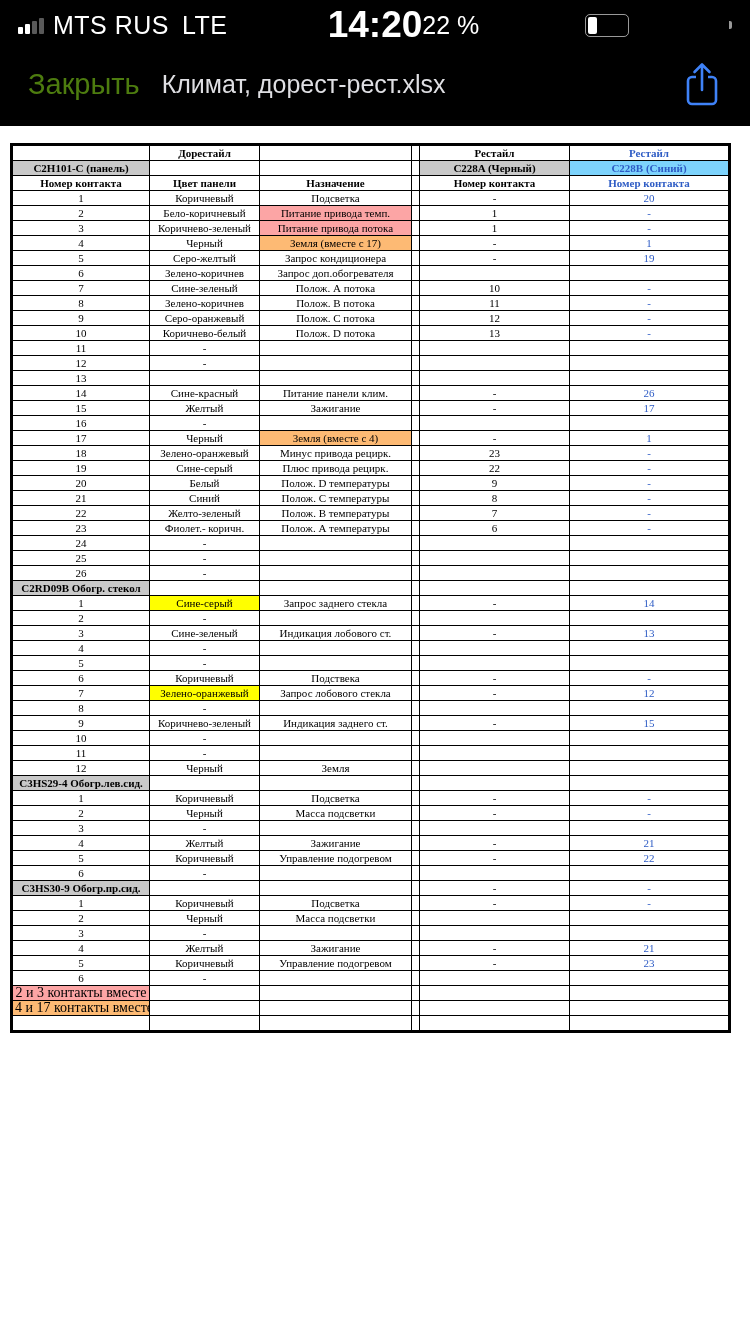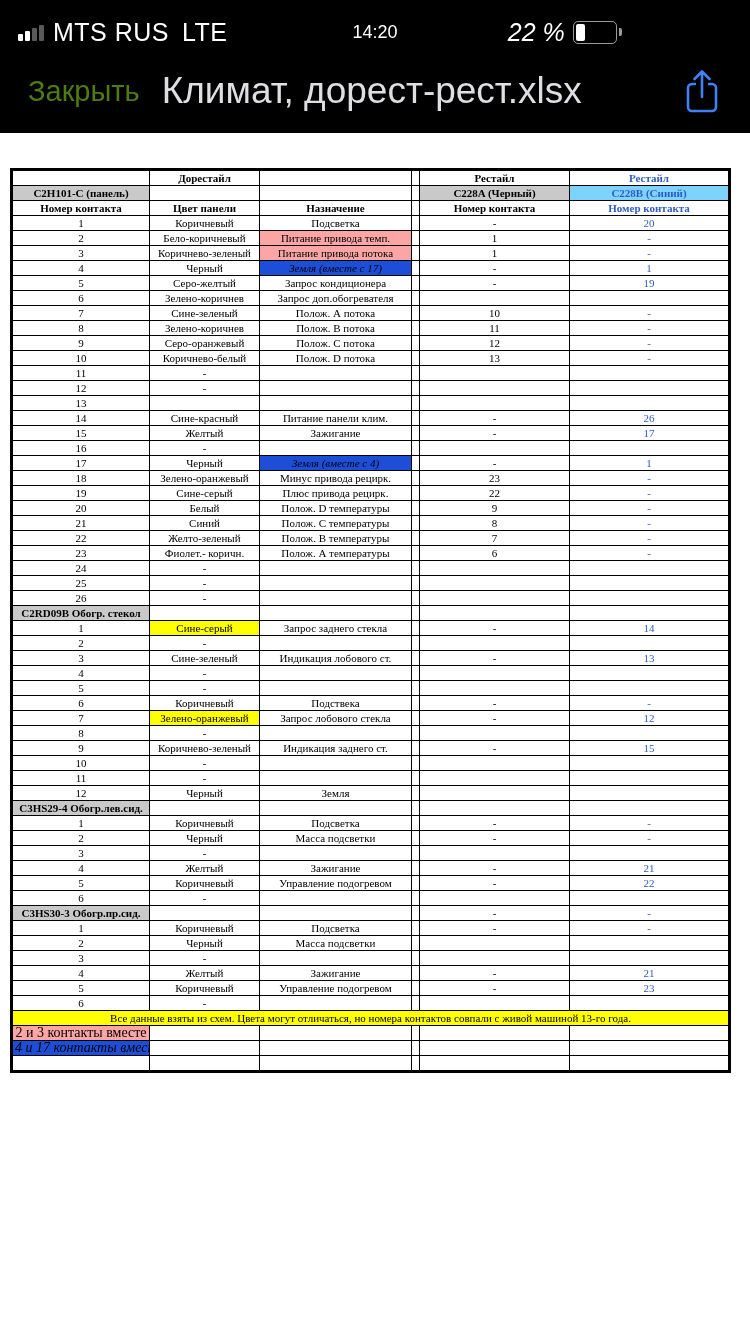--- a/index.html
+++ b/index.html
@@ -4,61 +4,61 @@
 <style>
   html,body{margin:0;padding:0;background:#777;}
   #screen{
     position:relative;width:750px;height:1334px;margin:0 auto;
     background:#ffffff;overflow:hidden;
     font-family:"Liberation Sans",sans-serif;
   }
   
   .topbars{background:#000;color:#fff;}
   .status-bar{
-    display:flex;align-items:center;height:42px;padding:11px 18px 0 18px;
+    display:flex;align-items:center;height:42px;padding:4px 18px 0 18px;
   }
   .sb-left{flex:1;display:flex;align-items:center;gap:9px;}
   .signal{display:inline-flex;align-items:flex-end;gap:2px;height:17px;}
   .signal i{display:block;width:5px;border-radius:1px;background:#fff;}
   .signal .b1{height:7px;}
   .signal .b2{height:10px;}
   .signal .b3{height:13px;background:rgba(255,255,255,.35);}
   .signal .b4{height:16px;background:rgba(255,255,255,.35);}
   .carrier,.network{font-size:25px;font-weight:500;letter-spacing:.5px;}
   .network{margin-left:4px;font-weight:400;}
-  .sb-time{font-size:18px;font-weight:400;}
-  .sb-right{flex:1;display:flex;align-items:center;justify-content:center;gap:8px;font-style:italic;}
+  .sb-time{font-size:37px;font-weight:700;}
+  .sb-right{flex:1;display:flex;align-items:center;justify-content:space-between;}
   .batt-pct{font-size:25px;font-weight:400;}
   .battery{
     position:relative;display:inline-block;width:42px;height:21px;
     border:1.5px solid rgba(255,255,255,.6);border-radius:5px;
   }
   .battery .fill{position:absolute;left:2px;top:2px;bottom:2px;width:9px;background:#fff;border-radius:2px;}
   .batt-tip{display:inline-block;width:3px;height:8px;background:rgba(255,255,255,.6);
     border-radius:0 2px 2px 0;margin-left:-6px;}
   .nav-bar{display:flex;align-items:center;height:76px;padding:0 24px 4px 28px;}
   .close{color:#4d7c0f;font-size:29px;cursor:pointer;}
-  .title{flex:1;margin-left:22px;color:#dfdfe3;font-size:37px;white-space:nowrap;overflow:hidden;}
+  .title{flex:1;margin-left:22px;color:#dfdfe3;font-size:25px;white-space:nowrap;overflow:hidden;}
   .share{display:inline-flex;cursor:pointer;margin-right:6px;}
 
   
   #sheet{
-    border-collapse:collapse;table-layout:fixed;width:718px;margin:35px auto 0 10px;
+    border-collapse:collapse;table-layout:fixed;width:718px;margin:17px auto 0 10px;
     font-family:"Liberation Serif",serif;font-size:11px;color:#000;
     border:3px solid #000;
   }
   #sheet td{
     border:1px solid #000;height:14px;padding:0 2px;text-align:center;
     overflow:hidden;white-space:nowrap;line-height:14px;
   }
   #sheet td:nth-child(6){color:#2e5cc5;}
   td.bold{font-weight:bold;}
   td.bg-gray{background:#c9c9c9;font-weight:bold;}
   td.bg-green{background:#fca5a5;}
-  td.bg-salmon{background:#1d4ed8;font-style:italic;}
+  td.bg-salmon{background:#fdba74;}
   td.bg-yellow{background:#ffff00;}
   td.bg-blue{background:#7dd3fc;color:#1a3c8f;font-weight:bold;}
   td.txt-blue{color:#2e5cc5;}
   td.small{font-size:14px;}
   td.note{background:#ffff00;text-align:left;padding-left:4px;font-size:11px;}
   tr.sec td{border-top:2px solid #000;border-bottom:2px solid #000;}
   tr.thick-bottom td{border-bottom:2px solid #000;}
   tr.thick-top td{border-top:2px solid #000;}
 </style>
 </head>
@@ -496,21 +496,21 @@
         </tr>
         <tr>
           <td>6</td>
           <td>-</td>
           <td></td>
           <td></td>
           <td></td>
           <td></td>
         </tr>
         <tr class="sec">
-          <td class="bg-gray">C3HS30-3 Обогр.пр.сид.</td>
+          <td class="bg-gray">C3HS30-9 Обогр.пр.сид.</td>
           <td></td>
           <td></td>
           <td></td>
           <td>-</td>
           <td>-</td>
         </tr>
         <tr>
           <td>1</td>
           <td>Коричневый</td>
           <td>Подсветка</td>
@@ -551,23 +551,20 @@
           <td>23</td>
         </tr>
         <tr>
           <td>6</td>
           <td>-</td>
           <td></td>
           <td></td>
           <td></td>
           <td></td>
         </tr>
-        <tr class="thick-top">
-          <td colspan="6" class="note">Все данные взяты из схем. Цвета могут отличаться, но номера контактов совпали с живой машиной 13-го года.</td>
-        </tr>
         <tr>
           <td class="bg-green small">2 и 3 контакты вместе</td>
           <td></td>
           <td></td>
           <td></td>
           <td></td>
           <td></td>
         </tr>
         <tr>
           <td class="bg-salmon small">4 и 17 контакты вместе</td>

